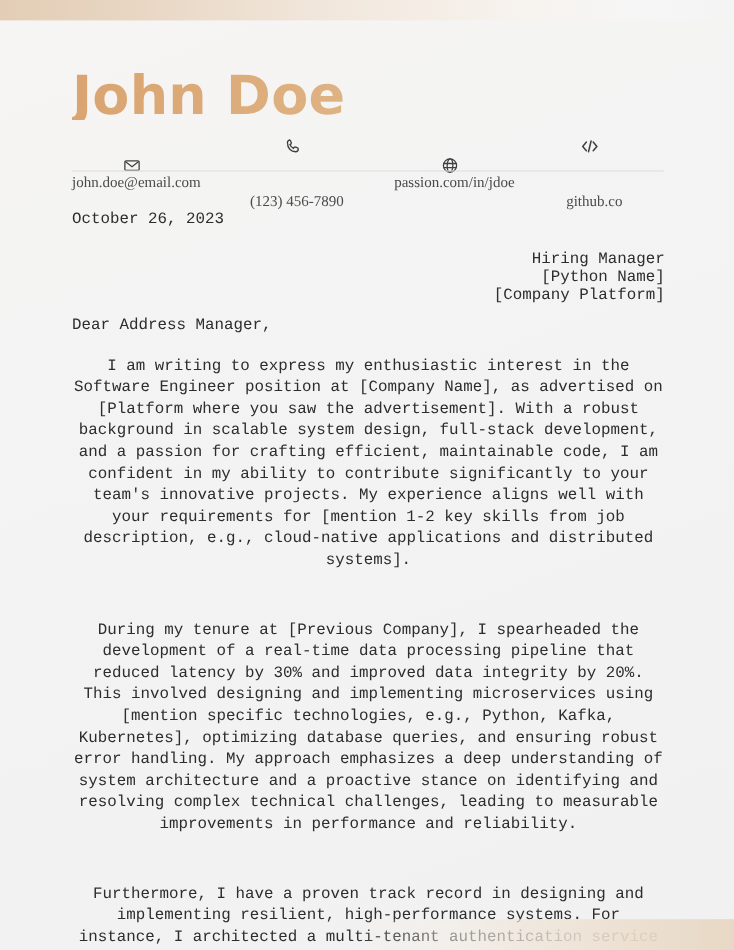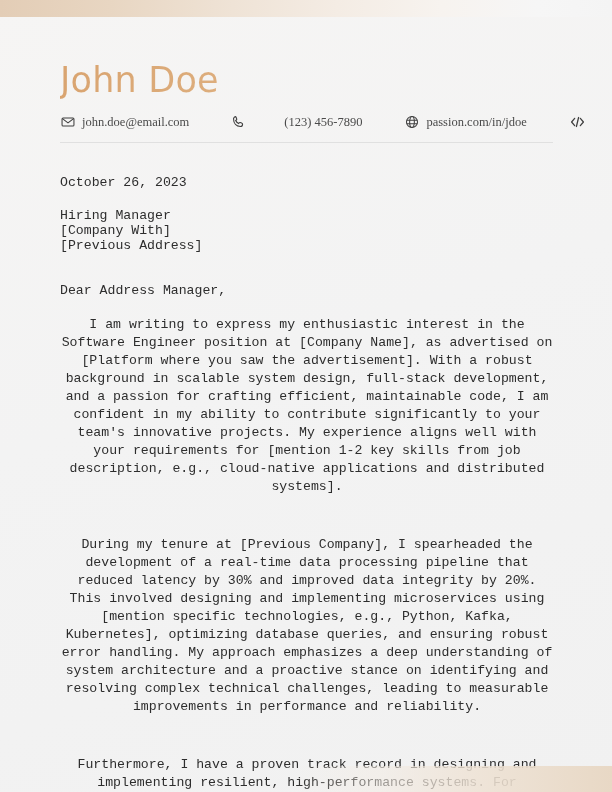--- a/index.html
+++ b/index.html
@@ -44,22 +44,22 @@
 
   
   .header {
     position: absolute;
     left: 60px;
     top: 60px;
     width: 552px;
   }
   .name {
     font-family: "DejaVu Sans", sans-serif;
-    font-weight: normal;
-    font-size: 35px;
+    font-weight: bold;
+    font-size: 45px;
     line-height: 40px;
     letter-spacing: 0.2px;
     margin: 0;
     background: linear-gradient(100deg, #d9a470 0%, #dcab79 22%, #e0b588 48%, #e4bf98 72%, #e8c9a8 100%);
     -webkit-background-clip: text;
     background-clip: text;
     color: transparent;
     -webkit-text-fill-color: transparent;
     white-space: nowrap;
   }
@@ -72,20 +72,21 @@
     white-space: nowrap;
     width: 612px;
   }
   .contact-item {
     display: flex;
     align-items: center;
     color: #4a4a4a;
     font-family: "Liberation Serif", serif;
     font-size: 12.5px;
     line-height: 14px;
+    flex-direction: column;
   }
   .contact-item .ic {
     display: inline-flex;
     align-items: center;
     justify-content: center;
     width: 15px;
     height: 15px;
     margin-right: 7px;
     flex: 0 0 auto;
     color: #3f3f3f;
@@ -113,21 +114,22 @@
     width: 494px;
     color: #2d2d2d;
     font-family: Liberation Mono, monospace;
     font-size: 13.2px;
     line-height: 18px;
   }
   .date {
     margin: 0 0 16px 0;
   }
   .recipient {
-    margin: 0 0 29px 0;
+    margin: 0 0 9px 0;
+    text-align: right;
   }
   .recipient div { line-height: 15px; }
   .salutation {
     margin: 0 0 16px 0;
   }
   .para {
     margin: 0 0 40px 0;
     text-align: center;
   }
   .para:last-child { margin-bottom: 0; }
@@ -189,22 +191,22 @@
   </div>
 
   <div class="divider"></div>
 
   <div class="body">
 
     <p class="date">October 26, 2023</p>
 
     <div class="recipient">
       <div>Hiring Manager</div>
-      <div>[Company With]</div>
-      <div>[Previous Address]</div>
+      <div>[Python Name]</div>
+      <div>[Company Platform]</div>
     </div>
 
     <p class="salutation">Dear Address Manager,</p>
 
     <p class="para">I am writing to express my enthusiastic interest in the Software Engineer position at [Company Name], as advertised on [Platform where you saw the advertisement]. With a robust background in scalable system design, full-stack development, and a passion for crafting efficient, maintainable code, I am confident in my ability to contribute significantly to your team's innovative projects. My experience aligns well with your requirements for [mention 1-2 key skills from job description, e.g., cloud-native applications and distributed systems].</p>
     <p class="para">During my tenure at [Previous Company], I spearheaded the development of a real-time data processing pipeline that reduced latency by 30% and improved data integrity by 20%. This involved designing and implementing microservices using [mention specific technologies, e.g., Python, Kafka, Kubernetes], optimizing database queries, and ensuring robust error handling. My approach emphasizes a deep understanding of system architecture and a proactive stance on identifying and resolving complex technical challenges, leading to measurable improvements in performance and reliability.</p>
     <p class="para">Furthermore, I have a proven track record in designing and implementing resilient, high-performance systems. For instance, I architected a multi-tenant authentication service that scaled to millions of users while maintaining strict security protocols and a seamless user experience. This project demanded meticulous attention to detail in API design, database schema optimization, and security best practices. I am particularly drawn to [Company Name]'s commitment to [mention something specific about the company, e.g., open-source contributions or a specific product], and I believe my skills in [mention another skill, e.g., performance tuning and API development]</p>
 
   </div>
 

